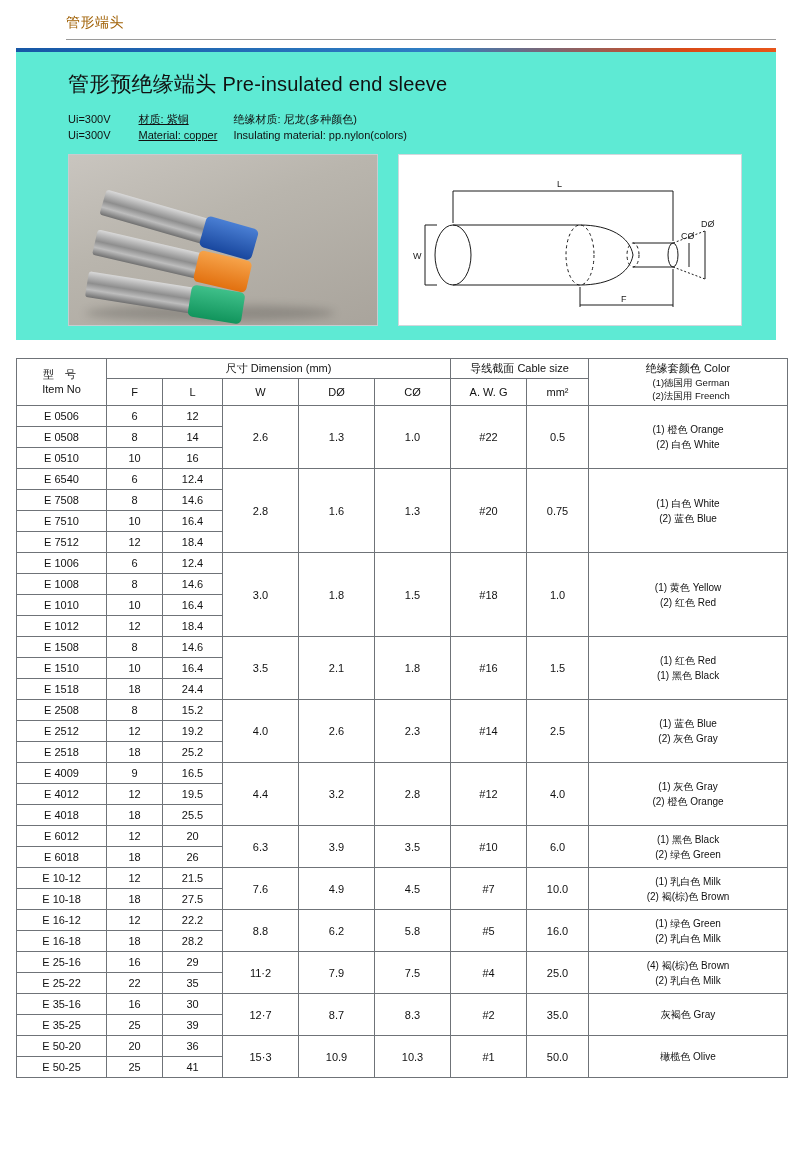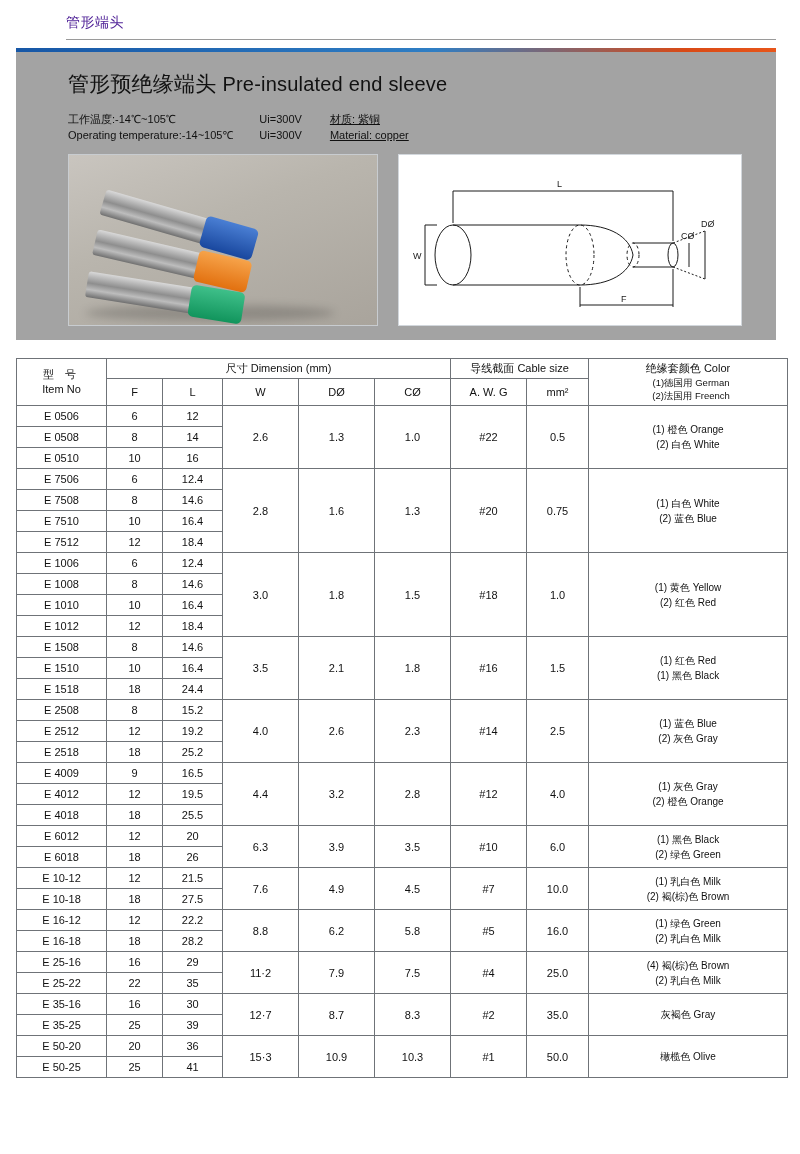--- a/index.html
+++ b/index.html
@@ -14,40 +14,40 @@
     overflow: hidden;
   }
   
   .page-head {
     position: relative;
     height: 46px;
     padding: 14px 0 0 66px;
   }
   .page-head .title {
     font-size: 14px;
-    color: #4c1d95;
+    color: #a16207;
     letter-spacing: 0.5px;
   }
   .head-rule {
     position: absolute;
     left: 66px; right: 24px; bottom: 6px;
     height: 1px;
     background: #9a9a9a;
   }
   
   .band {
     position: relative;
     margin: 2px 24px 0 16px;
     height: 4px;
     background: linear-gradient(to right, #1757a6 0%, #2f7ec4 55%, #d94a16 88%, #e8561a 100%);
   }
   
   .panel {
     margin: 0 24px 0 16px;
-    background: #a3a3a3;
+    background: #5eead4;
     padding: 14px 0 14px 0;
     position: relative;
   }
   .panel-inner { padding: 0 34px 0 52px; }
   .prod-title {
     font-size: 21px;
     font-weight: normal;
     color: #111;
     margin: 4px 0 14px 0;
     letter-spacing: 0.2px;
@@ -149,31 +149,31 @@
 <div class="band"></div>
 
 <div class="panel">
   <div class="panel-inner">
     <div class="prod-title">
       <span>管形预绝缘端头</span>
       <span class="en">Pre-insulated end sleeve</span>
     </div>
 
     <div class="specs">
-      <div class="spec-col c1">
-        <div>工作温度:-14℃~105℃</div>
-        <div>Operating temperature:-14~105℃</div>
-      </div>
       <div class="spec-col c2">
         <div>Ui=300V</div>
         <div>Ui=300V</div>
       </div>
       <div class="spec-col c3">
         <div>材质: 紫铜</div>
         <div>Material: copper</div>
+      </div>
+      <div class="spec-col c4">
+        <div>绝缘材质: 尼龙(多种颜色)</div>
+        <div>Insulating material: pp.nylon(colors)</div>
       </div>
     </div>
 
     <div class="media">
       <div class="photo">
         <div class="shadow"></div>
         <div class="ferrule f1">
           <div class="metal"></div>
             <div class="collar"></div>
         </div>
@@ -291,21 +291,21 @@
           <td class="item">E 0508</td>
           <td class="num">8</td>
           <td class="num">14</td>
         </tr>
         <tr>
           <td class="item">E 0510</td>
           <td class="num">10</td>
           <td class="num">16</td>
         </tr>
         <tr class="grp-sep">
-          <td class="item">E 7506</td>
+          <td class="item">E 6540</td>
           <td class="num">6</td>
           <td class="num">12.4</td>
           <td class="num" rowspan="4">2.8</td>
           <td class="num" rowspan="4">1.6</td>
           <td class="num" rowspan="4">1.3</td>
           <td class="num" rowspan="4">#20</td>
           <td class="num" rowspan="4">0.75</td>
           <td class="color" rowspan="4">
             <div>(1) 白色 White</div>
             <div>(2) 蓝色 Blue</div>

